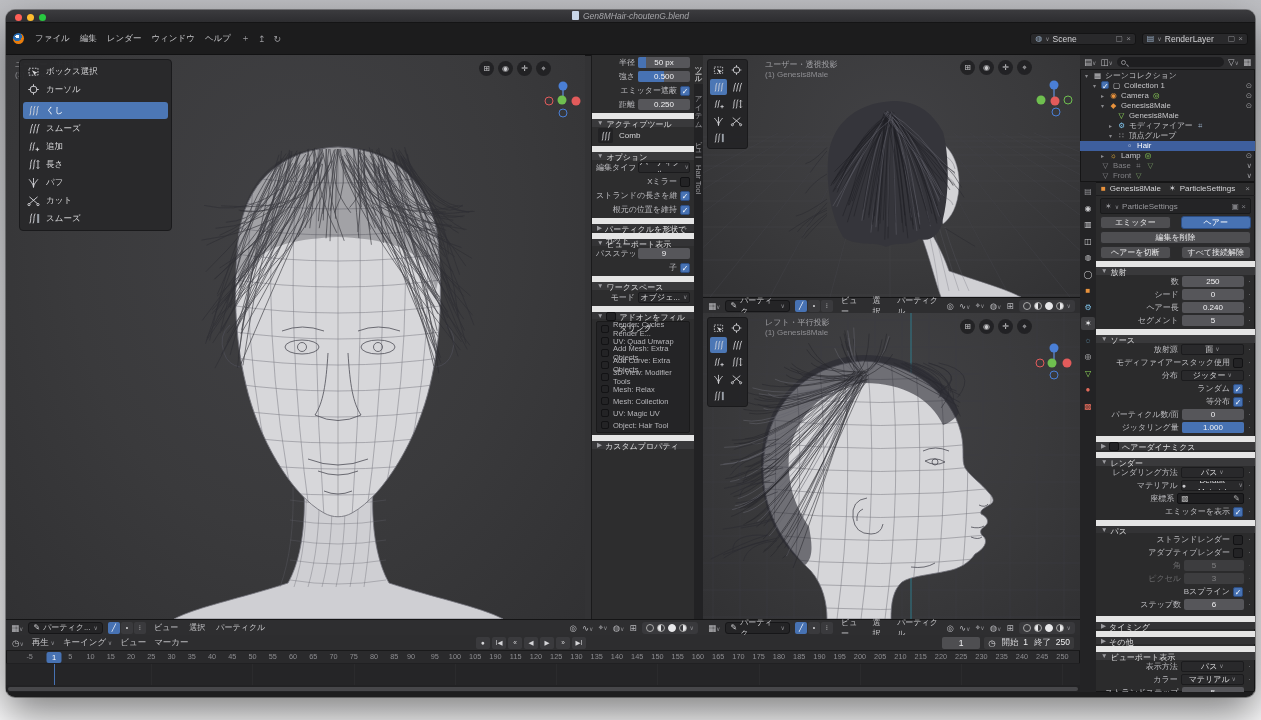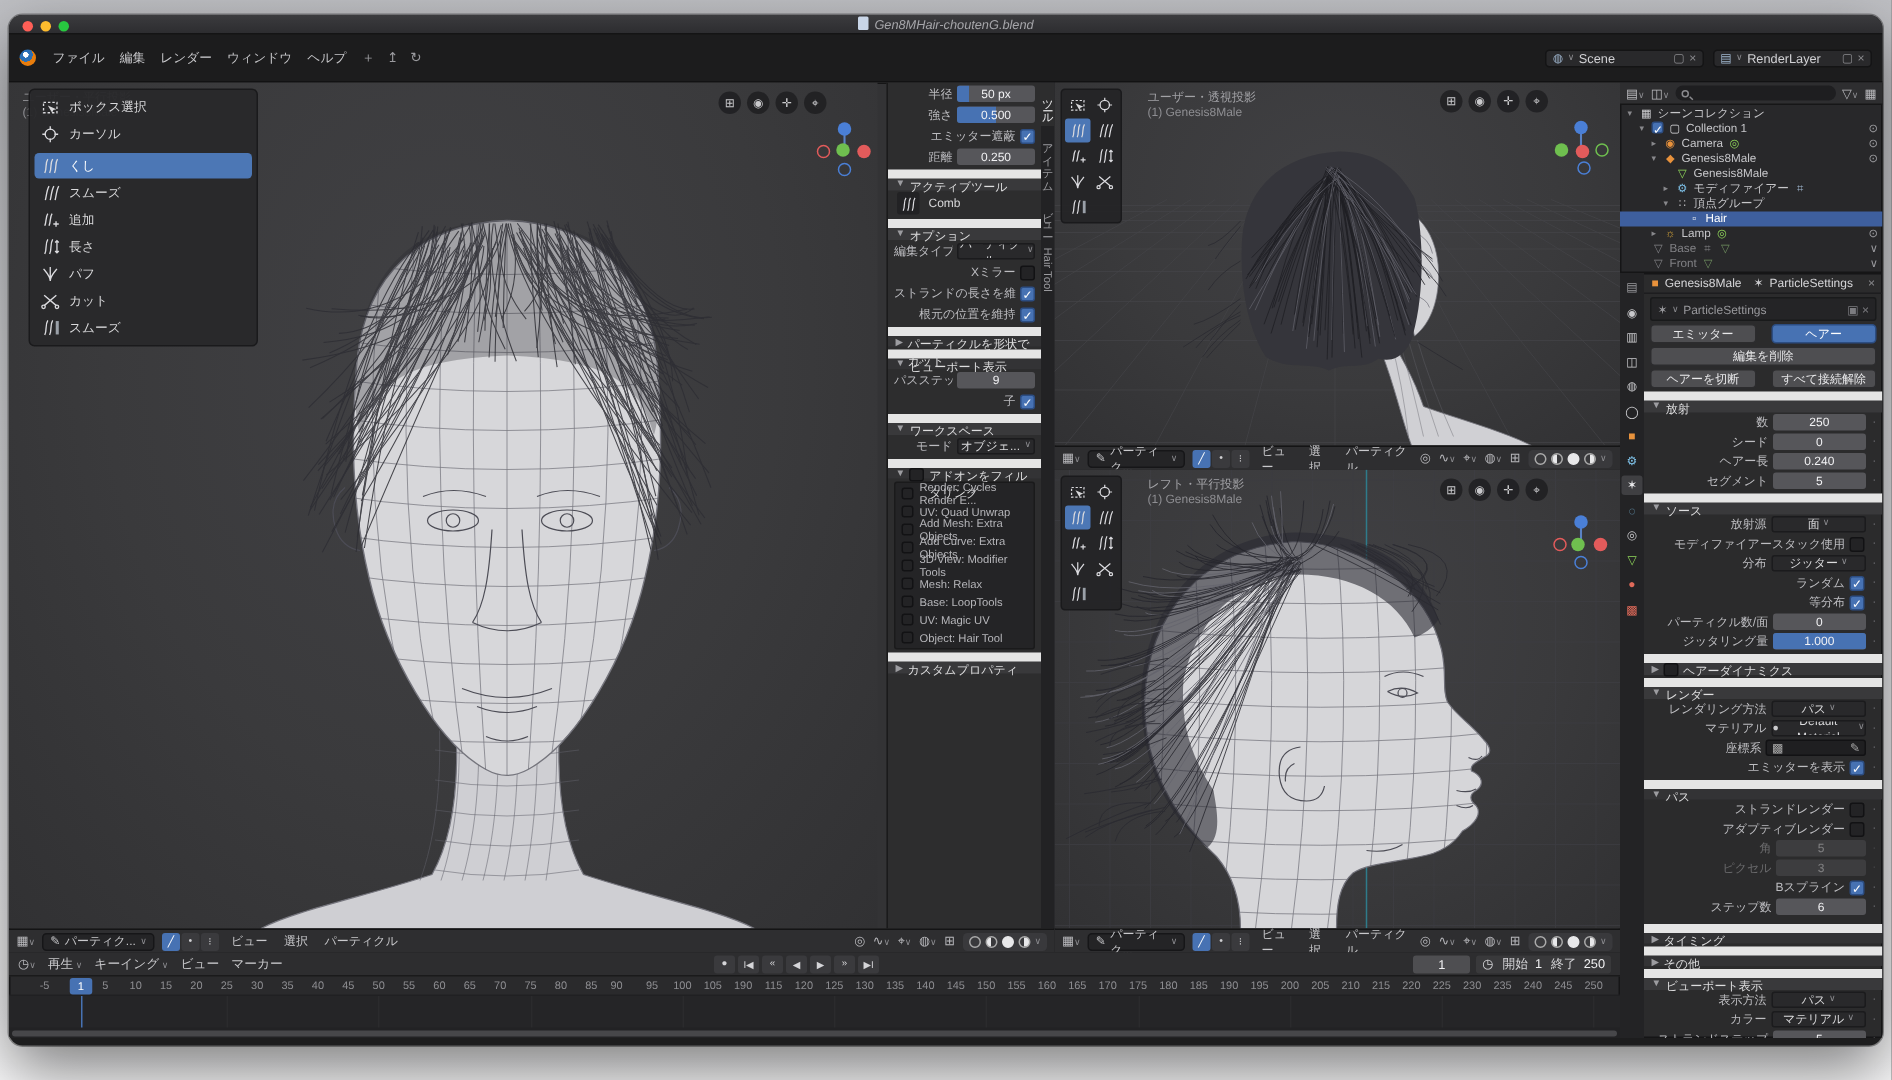--- a/index.html
+++ b/index.html
@@ -604,21 +604,21 @@
             <div class="addonrow">
               <span class="cb"></span>
               <span>3D View: Modifier Tools</span>
             </div>
             <div class="addonrow">
               <span class="cb"></span>
               <span>Mesh: Relax</span>
             </div>
             <div class="addonrow">
               <span class="cb"></span>
-              <span>Base: LoopTools</span>
+              <span>Mesh: Collection</span>
             </div>
             <div class="addonrow">
               <span class="cb"></span>
               <span>UV: Magic UV</span>
             </div>
             <div class="addonrow">
               <span class="cb"></span>
               <span>Object: Hair Tool</span>
             </div>
           </div>

